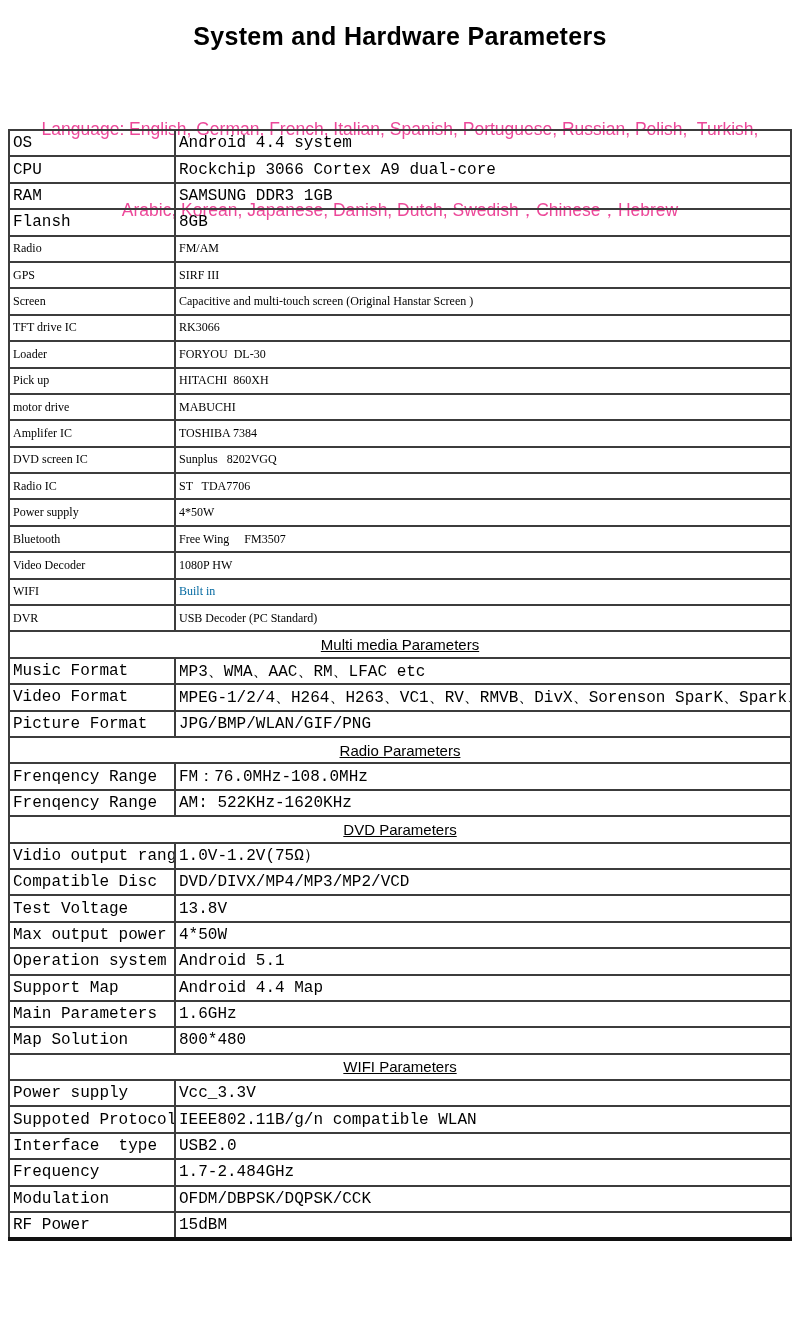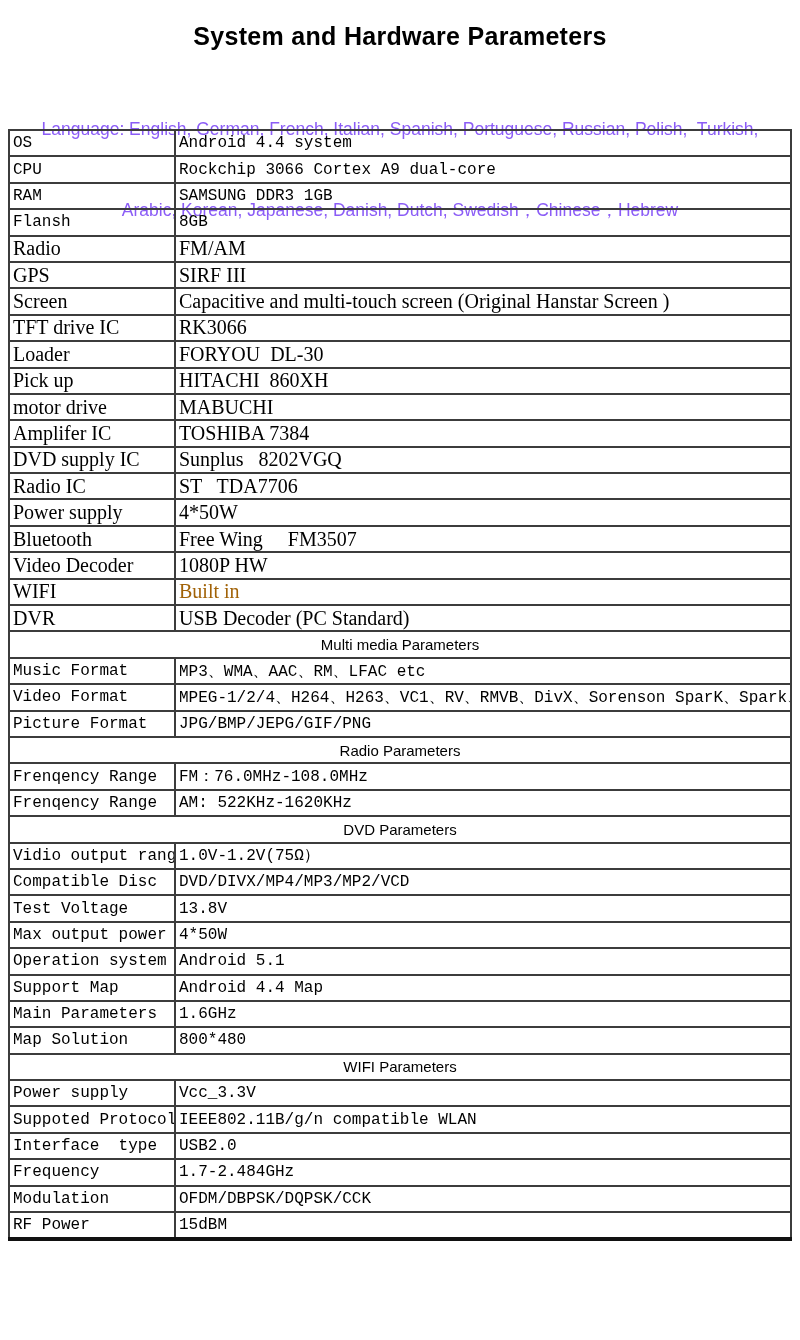--- a/index.html
+++ b/index.html
@@ -19,21 +19,21 @@
     font-weight: bold;
     font-size: 25px;
     letter-spacing: 0.3px;
     color: #000000;
   }
   .language {
     margin-top: 11px;
     text-align: center;
     font-size: 17.5px;
     line-height: 27px;
-    color: #8b5cf6;
+    color: #ec4899;
     white-space: pre;
   }
   table.spec {
     position: absolute;
     left: 8px;
     top: 129px;
     width: 784px;
     border-collapse: collapse;
     table-layout: fixed;
     border: 2px solid #222222;
@@ -42,26 +42,27 @@
   table.spec td {
     border: 2px solid #3c3c3c;
     height: 24.4px;
     padding: 0 3px 0 3px;
     overflow: hidden;
     white-space: pre;
     vertical-align: middle;
     color: #000000;
   }
   .col-label { width: 166px; }
-  .serif { font-family: "Liberation Serif", "DejaVu Serif", serif; font-size: 20px; }
+  .serif { font-family: "Liberation Serif", "DejaVu Serif", serif; font-size: 12px; }
   .sans  { font-family: Liberation Mono, monospace; font-size: 16px; }
   .section-cell {
     text-align: center;
     font-family: "Liberation Sans", "DejaVu Sans", sans-serif;
     font-size: 15px;
+    text-decoration: underline;
   }
 </style>
 </head>
 <body>
 
 <div class="page">
   <div class="title">System and Hardware Parameters</div>
 
   <div class="language">
     <div>Language: English, German, French, Italian, Spanish, Portuguese, Russian, Polish,  Turkish,</div>
@@ -116,61 +117,61 @@
         </tr>
         <tr>
           <td class="label-cell serif">motor drive</td>
           <td class="value-cell serif">MABUCHI</td>
         </tr>
         <tr>
           <td class="label-cell serif">Amplifer IC</td>
           <td class="value-cell serif">TOSHIBA 7384</td>
         </tr>
         <tr>
-          <td class="label-cell serif">DVD supply IC</td>
+          <td class="label-cell serif">DVD screen IC</td>
           <td class="value-cell serif">Sunplus   8202VGQ</td>
         </tr>
         <tr>
           <td class="label-cell serif">Radio IC</td>
           <td class="value-cell serif">ST   TDA7706</td>
         </tr>
         <tr>
           <td class="label-cell serif">Power supply</td>
           <td class="value-cell serif">4*50W</td>
         </tr>
         <tr>
           <td class="label-cell serif">Bluetooth</td>
           <td class="value-cell serif">Free Wing     FM3507</td>
         </tr>
         <tr>
           <td class="label-cell serif">Video Decoder</td>
           <td class="value-cell serif">1080P HW</td>
         </tr>
         <tr>
           <td class="label-cell serif">WIFI</td>
-          <td class="value-cell serif" style="color: #a16207; margin-top: 12px;">Built in</td>
+          <td class="value-cell serif" style="color: #0369a1; margin-top: 12px;">Built in</td>
         </tr>
         <tr>
           <td class="label-cell serif">DVR</td>
           <td class="value-cell serif">USB Decoder (PC Standard)</td>
         </tr>
         <tr>
           <td colspan="2" class="section-cell">Multi media Parameters</td>
         </tr>
         <tr>
           <td class="label-cell sans">Music Format</td>
           <td class="value-cell sans">MP3、WMA、AAC、RM、LFAC etc</td>
         </tr>
         <tr>
           <td class="label-cell sans">Video Format</td>
           <td class="value-cell sans">MPEG-1/2/4、H264、H263、VC1、RV、RMVB、DivX、Sorenson SparK、Spark、VP8、AVS Stream...</td>
         </tr>
         <tr>
           <td class="label-cell sans">Picture Format</td>
-          <td class="value-cell sans">JPG/BMP/JEPG/GIF/PNG</td>
+          <td class="value-cell sans">JPG/BMP/WLAN/GIF/PNG</td>
         </tr>
         <tr>
           <td colspan="2" class="section-cell">Radio Parameters</td>
         </tr>
         <tr>
           <td class="label-cell sans">Frenqency Range</td>
           <td class="value-cell sans">FM：76.0MHz-108.0MHz</td>
         </tr>
         <tr>
           <td class="label-cell sans">Frenqency Range</td>

